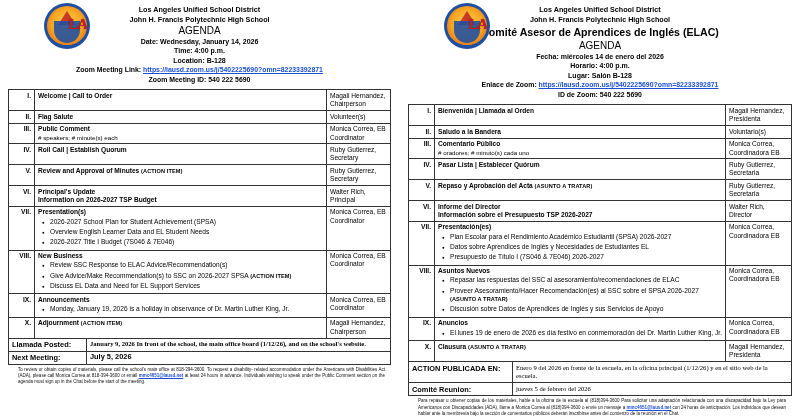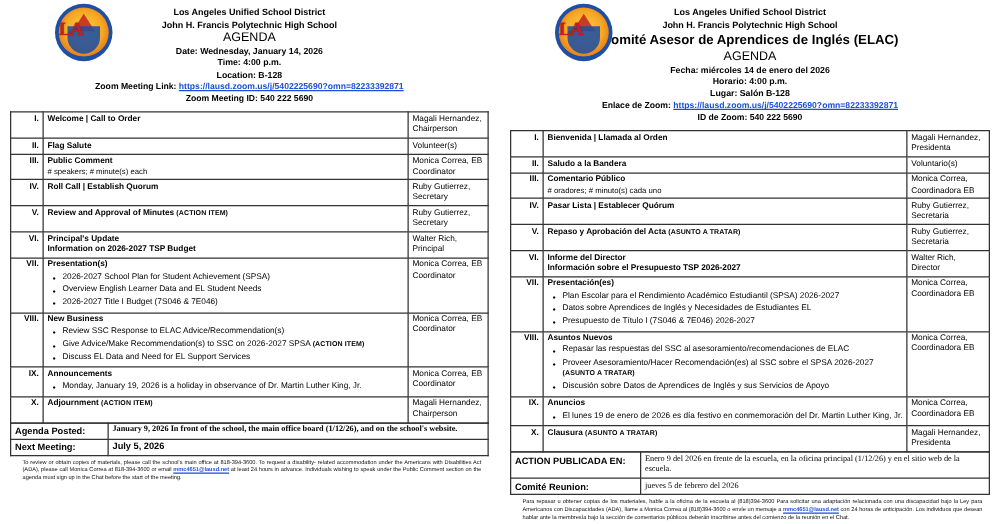--- a/index.html
+++ b/index.html
@@ -20,21 +20,21 @@
   .seal {
     position: absolute; left: 36px; top: 1px;
     width: 46px; height: 46px; border-radius: 50%;
     background: #1f4fa3;
     display: flex; align-items: center; justify-content: center;
   }
   .seal .ring {
     width: 40px; height: 40px; border-radius: 50%;
     background: radial-gradient(circle at 50% 45%, #ffd24a 0%, #f5a623 52%, #e8821a 70%, #1f4fa3 72%);
     position: relative; overflow: hidden;
-    display:flex; align-items:center; justify-content:flex-start;
+    display:flex; align-items:center; justify-content:flex-end;
   }
   .seal .la {
     font-size: 15px; font-weight: bold; letter-spacing: -1px;
     color: #c0231f; text-shadow: 0 0 1px #7a1512;
     font-family: "Liberation Serif", serif;
     position: relative; z-index: 3; line-height: 1;
     margin-top: -4px;
   }
   .seal .swoosh {
     position: absolute; z-index: 2;
@@ -212,21 +212,21 @@
               <div class="ttl">Adjournment <span class="smallcaps">(Action Item)</span></div>
             </td>
             <td class="who">Magali Hernandez, Chairperson</td>
           </tr>
         </tbody>
     </table>
 
     <table class="foot">
       <tbody>
           <tr>
-        <td class="flabel">Agenda Posted:</td>
+        <td class="flabel">Llamada Posted:</td>
         <td class="fval">January 9, 2026  In front of the school, the main office board (1/12/26), and on the school's website.</td>
       </tr>
       <tr>
         <td class="flabel">Next Meeting:</td>
         <td class="fval plain">July 5, 2026</td>
       </tr>
     </tbody>
       </table>
 
     <div class="disc">

